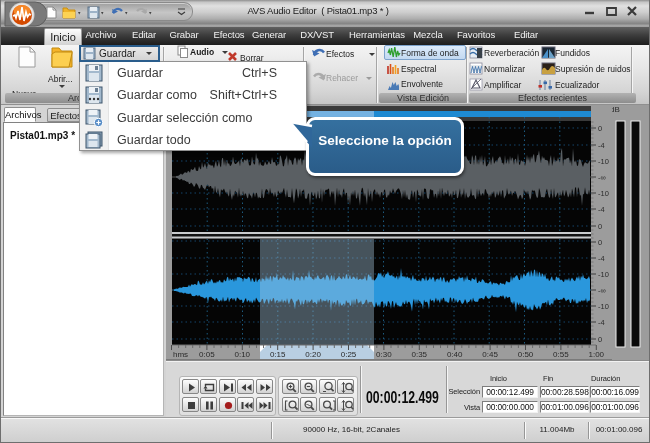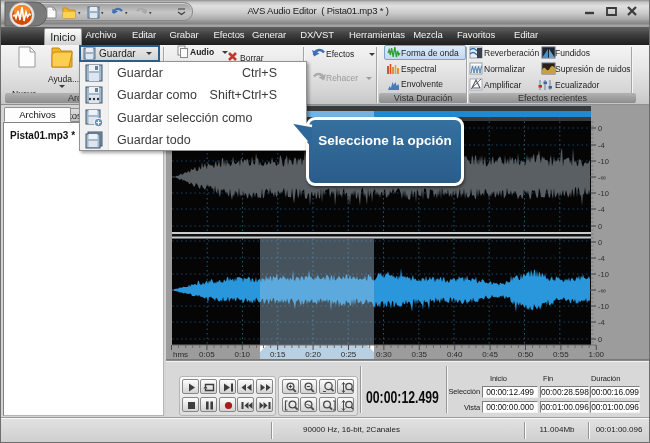--- a/index.html
+++ b/index.html
@@ -14,21 +14,21 @@
 #activetab{position:absolute;left:44px;top:28px;width:38px;height:17px;background:linear-gradient(#fdfdfd,#e3e3e3 60%,#d2d2d2);border:1px solid #9a9a9a;border-bottom:none;border-radius:2px 2px 0 0;color:#1b1b1b;font-size:11px;text-align:center;line-height:16px}
 
 #ribbon{position:absolute;left:1px;right:1px;top:45px;height:60px;background:linear-gradient(#f4f4f4,#e6e6e6 40%,#d4d4d4 80%,#c6c6c6);border-bottom:1px solid #8f8f8f}
 .vsep{position:absolute;top:2px;height:56px;width:2px;border-left:1px solid #a5a5a5;border-right:1px solid #f5f5f5}
 .glabel{position:absolute;top:48px;height:10px;background:linear-gradient(#b2b2b2,#8d8d8d);border-radius:2px;color:#2e2e2e;font-size:9px;text-align:center;line-height:10px}
 .rtext{position:absolute;font-size:8.5px;color:#1c1c1c;white-space:nowrap}
 .rgray{color:#9b9b9b}
 .darr{display:inline-block;width:0;height:0;border-left:3px solid transparent;border-right:3px solid transparent;border-top:3px solid #3c3c3c;vertical-align:middle}
 
 #lpanel{position:absolute;left:1px;top:105px;width:165px;height:312px;background:#d4d4d4}
-#ltab1{position:absolute;left:3px;top:2px;width:67px;height:15px;background:#fdfdfd;border:1px solid #8e8e8e;border-bottom-color:#fdfdfd;border-radius:2px 2px 0 0;font-size:9.5px;text-align:center;line-height:14px;color:#111;z-index:2}
+#ltab1{position:absolute;left:3px;top:2px;width:32px;height:15px;background:#fdfdfd;border:1px solid #8e8e8e;border-bottom-color:#fdfdfd;border-radius:2px 2px 0 0;font-size:9.5px;text-align:center;line-height:14px;color:#111;z-index:2}
 #ltab2{position:absolute;left:46px;top:3px;width:38px;height:14px;background:linear-gradient(#dedede,#c2c2c2);border:1px solid #8e8e8e;border-radius:2px 2px 0 0;font-size:9.5px;text-align:center;line-height:13px;color:#222}
 #llist{position:absolute;left:2px;top:17px;width:161px;height:294px;background:#fff;border:1px solid #828282;border-right-color:#b5b5b5;border-bottom-color:#b5b5b5}
 
 #wavearea{position:absolute;left:166px;top:105px;width:483px;height:255px;background:#9c9c9c}
 #meters{position:absolute;left:446px;top:0;width:37px;height:255px}
 
 #ctrlbar{position:absolute;left:166px;top:360px;width:483px;height:57px;background:#d8d8d8;border-top:1px solid #8a8a8a;box-shadow:inset 0 1px 0 #f2f2f2}
 .pbtn{position:absolute;width:17px;height:15px;border:1px solid #878787;border-radius:2px;background:linear-gradient(#fdfdfd,#e8e8e8 50%,#d2d2d2)}
 .pbtn svg{position:absolute;left:0;top:0}
 
@@ -37,21 +37,21 @@
 
 #menu{position:absolute;left:79px;top:61px;width:228px;height:90px;background:#fff;border:1px solid #919191;box-shadow:2px 2px 3px rgba(0,0,0,.35);z-index:40}
 #menu .gutter{position:absolute;left:0;top:0;bottom:0;width:29px;background:#f1f1f1;border-right:1px solid #e3e3e3}
 .mitem{position:absolute;left:0;width:100%;height:22px;font-size:12.5px;color:#3a3a3a}
 .mitem .lab{position:absolute;left:37px;top:4px}
 .mitem .sc{position:absolute;right:29px;top:4px}
 .micon{position:absolute;left:5px;top:2px}
 
 #gbtn{position:absolute;left:79px;top:45px;width:81px;height:17px;border:2px solid #2a5d8c;background:linear-gradient(#e9e9e9,#d3d3d3);z-index:41}
 
-#callout{position:absolute;left:306px;top:117px;width:158px;height:69px;background:linear-gradient(#35709f,#2a5c89);border:3px solid #fff;border-radius:9px;z-index:50;box-shadow:1px 2px 3px rgba(0,0,0,.45)}
+#callout{position:absolute;left:306px;top:117px;width:158px;height:59px;background:linear-gradient(#35709f,#2a5c89);border:3px solid #fff;border-radius:9px;z-index:50;box-shadow:1px 2px 3px rgba(0,0,0,.45)}
 #callout .l1{position:absolute;left:0;right:0;top:13px;text-align:center;color:#fff;font-weight:bold;font-size:13.5px}
 #callout .l2{position:absolute;left:0;right:0;top:31px;text-align:center;color:#fff;font-weight:bold;font-size:13.5px}
 #ctail{position:absolute;left:286px;top:116px;z-index:51}
 .field{position:absolute;width:56px;height:12px;background:#fff;border:1px solid #7d7d7d;border-bottom-color:#f2f2f2;border-right-color:#f2f2f2;font-size:8.4px;letter-spacing:-0.1px;text-align:center;line-height:10px;color:#111}
 .flabel{position:absolute;font-size:7.5px;letter-spacing:-0.1px;color:#1c1c1c}
 </style></head><body>
 <div id="win"></div>
 
 <div id="title">
  <div class="ttext" style="right:14px">AVS Audio Editor&nbsp;&nbsp;( Pista01.mp3 * )</div>
@@ -115,21 +115,21 @@
  <div class="vsep" style="left:465px"></div>
  <div class="vsep" style="left:630px"></div>
 
  <svg class="abs" style="left:14px;top:1px" width="60" height="46">
   <path d="M4,1 h11 l5,5 v15 h-16 z" fill="#fdfdfd" stroke="#9a9a9a"></path>
   <path d="M15,1 v5 h5" fill="none" stroke="#9a9a9a"></path>
   <path d="M37,2 h7 l2.5,3 h10.5 v16 h-20 z" fill="#f5b32a" stroke="#c18a10"></path>
   <path d="M37,8 l3,-2 h17 v1 l-3,14 h-17 z" fill="#fccf50" stroke="#c18a10"></path>
  </svg>
  <div class="rtext" style="left:11px;top:44px">Nuevo</div>
- <div class="rtext" style="left:47px;top:29px">Ayuda...</div>
+ <div class="rtext" style="left:47px;top:29px">Abrir...</div>
  <div class="darr abs" style="left:58px;top:40px"></div>
  <div class="glabel" style="left:4px;width:156px">Archivo</div>
 
  <svg class="abs" style="left:175px;top:0" width="130" height="22">
   <rect x="2" y="1" width="7" height="9" fill="#fff" stroke="#8a8a8a"></rect>
   <rect x="4.5" y="3.5" width="7" height="9" fill="#fff" stroke="#8a8a8a"></rect>
   <path d="M53,8 l7,7 M60,8 l-7,7" stroke="#c0392b" stroke-width="2.6"></path>
  </svg>
  <div class="rtext" style="left:189px;top:2px;font-weight:bold">Audio</div>
  <div class="darr abs" style="left:221px;top:6px"></div>
@@ -154,21 +154,21 @@
         <path d="M4.5,28 v-10" stroke="#d85018"></path>
    <path d="M7,28 v-7" stroke="#e87818"></path>
         <path d="M9.5,28 v-9" stroke="#f0a020"></path>
    <path d="M12,28 v-6" stroke="#e87818"></path>
   </g>
   <path d="M2,44 l1.6,-4 1.3,2 1.6,-6 1.3,3 1.6,-3 1.3,4 1.6,-2 .7,2 v4 z" fill="#4a7ab5"></path>
  </svg>
  <div class="rtext" style="left:400px;top:3px">Forma de onda</div>
  <div class="rtext" style="left:400px;top:19px">Espectral</div>
  <div class="rtext" style="left:400px;top:34px">Envolvente</div>
- <div class="glabel" style="left:378px;width:88px">Vista Duración</div>
+ <div class="glabel" style="left:378px;width:88px">Vista Edición</div>
 
  <svg class="abs" style="left:468px;top:1px" width="160" height="46">
   <g>
    <rect x="1" y="1" width="12" height="11" fill="#e8eef5" stroke="#889" stroke-width=".8"></rect>
    <path d="M1,4 q3,-3 6,0 t6,0 M1,8 q3,-3 6,0 t6,0" stroke="#3a6ea8" stroke-width="1.3" fill="none"></path>
    <rect x="8" y="2" width="5" height="10" fill="#384048"></rect>
   </g>
   <g>
    <rect x="73" y="1" width="13" height="11" fill="#1a2633" stroke="#667"></rect>
    <path d="M73,12 l6,-9 v9 z" fill="#4a90c8"></path>
@@ -410,20 +410,28 @@
 <line x1="591" y1="310" x2="593.5" y2="310" stroke="#6a6a6a" stroke-width=".7"></line>
 <line x1="591" y1="314" x2="593.5" y2="314" stroke="#6a6a6a" stroke-width=".7"></line>
 <line x1="591" y1="318" x2="593.5" y2="318" stroke="#6a6a6a" stroke-width=".7"></line>
 <line x1="591" y1="322" x2="593.5" y2="322" stroke="#6a6a6a" stroke-width=".7"></line>
 <line x1="591" y1="326" x2="593.5" y2="326" stroke="#6a6a6a" stroke-width=".7"></line>
 <line x1="591" y1="330" x2="593.5" y2="330" stroke="#6a6a6a" stroke-width=".7"></line>
 <line x1="591" y1="334" x2="593.5" y2="334" stroke="#6a6a6a" stroke-width=".7"></line>
 <line x1="591" y1="338" x2="593.5" y2="338" stroke="#6a6a6a" stroke-width=".7"></line>
 <line x1="591" y1="342" x2="593.5" y2="342" stroke="#6a6a6a" stroke-width=".7"></line>
 </svg>
+<div id="meters">
+ <svg class="abs" style="left:0;top:0" width="37" height="255" viewBox="612 105 37 255">
+  <rect x="612" y="105" width="37" height="255" fill="#9c9c9c"></rect>
+  <text x="610" y="112" font-size="8" fill="#2c2c2c" font-family="Liberation Sans">dB</text>
+  <rect x="616" y="121" width="9" height="226" fill="#0a0a0a" stroke="#ededed" stroke-width="1"></rect>
+  <rect x="631" y="121" width="9" height="226" fill="#0a0a0a" stroke="#ededed" stroke-width="1"></rect>
+ </svg>
+</div>
 </div>
 
 <div id="ctrlbar">
  <div class="abs" style="left:13px;top:15px;width:97px;height:40px;border:1px solid #b5b5b5;border-radius:3px;background:linear-gradient(#fafafa,#dedede)"></div>
     <div class="abs" style="left:112px;top:15px;width:80px;height:40px;border:1px solid #b5b5b5;border-radius:3px;background:linear-gradient(#fafafa,#dedede)"></div>
     <div class="pbtn" style="left:16px;top:18px">
       <svg width="17" height="15">
         <path d="M6,3.5 L12,7.5 L6,11.5 Z" fill="#3d3d3d"></path>
       </svg>
     </div>

